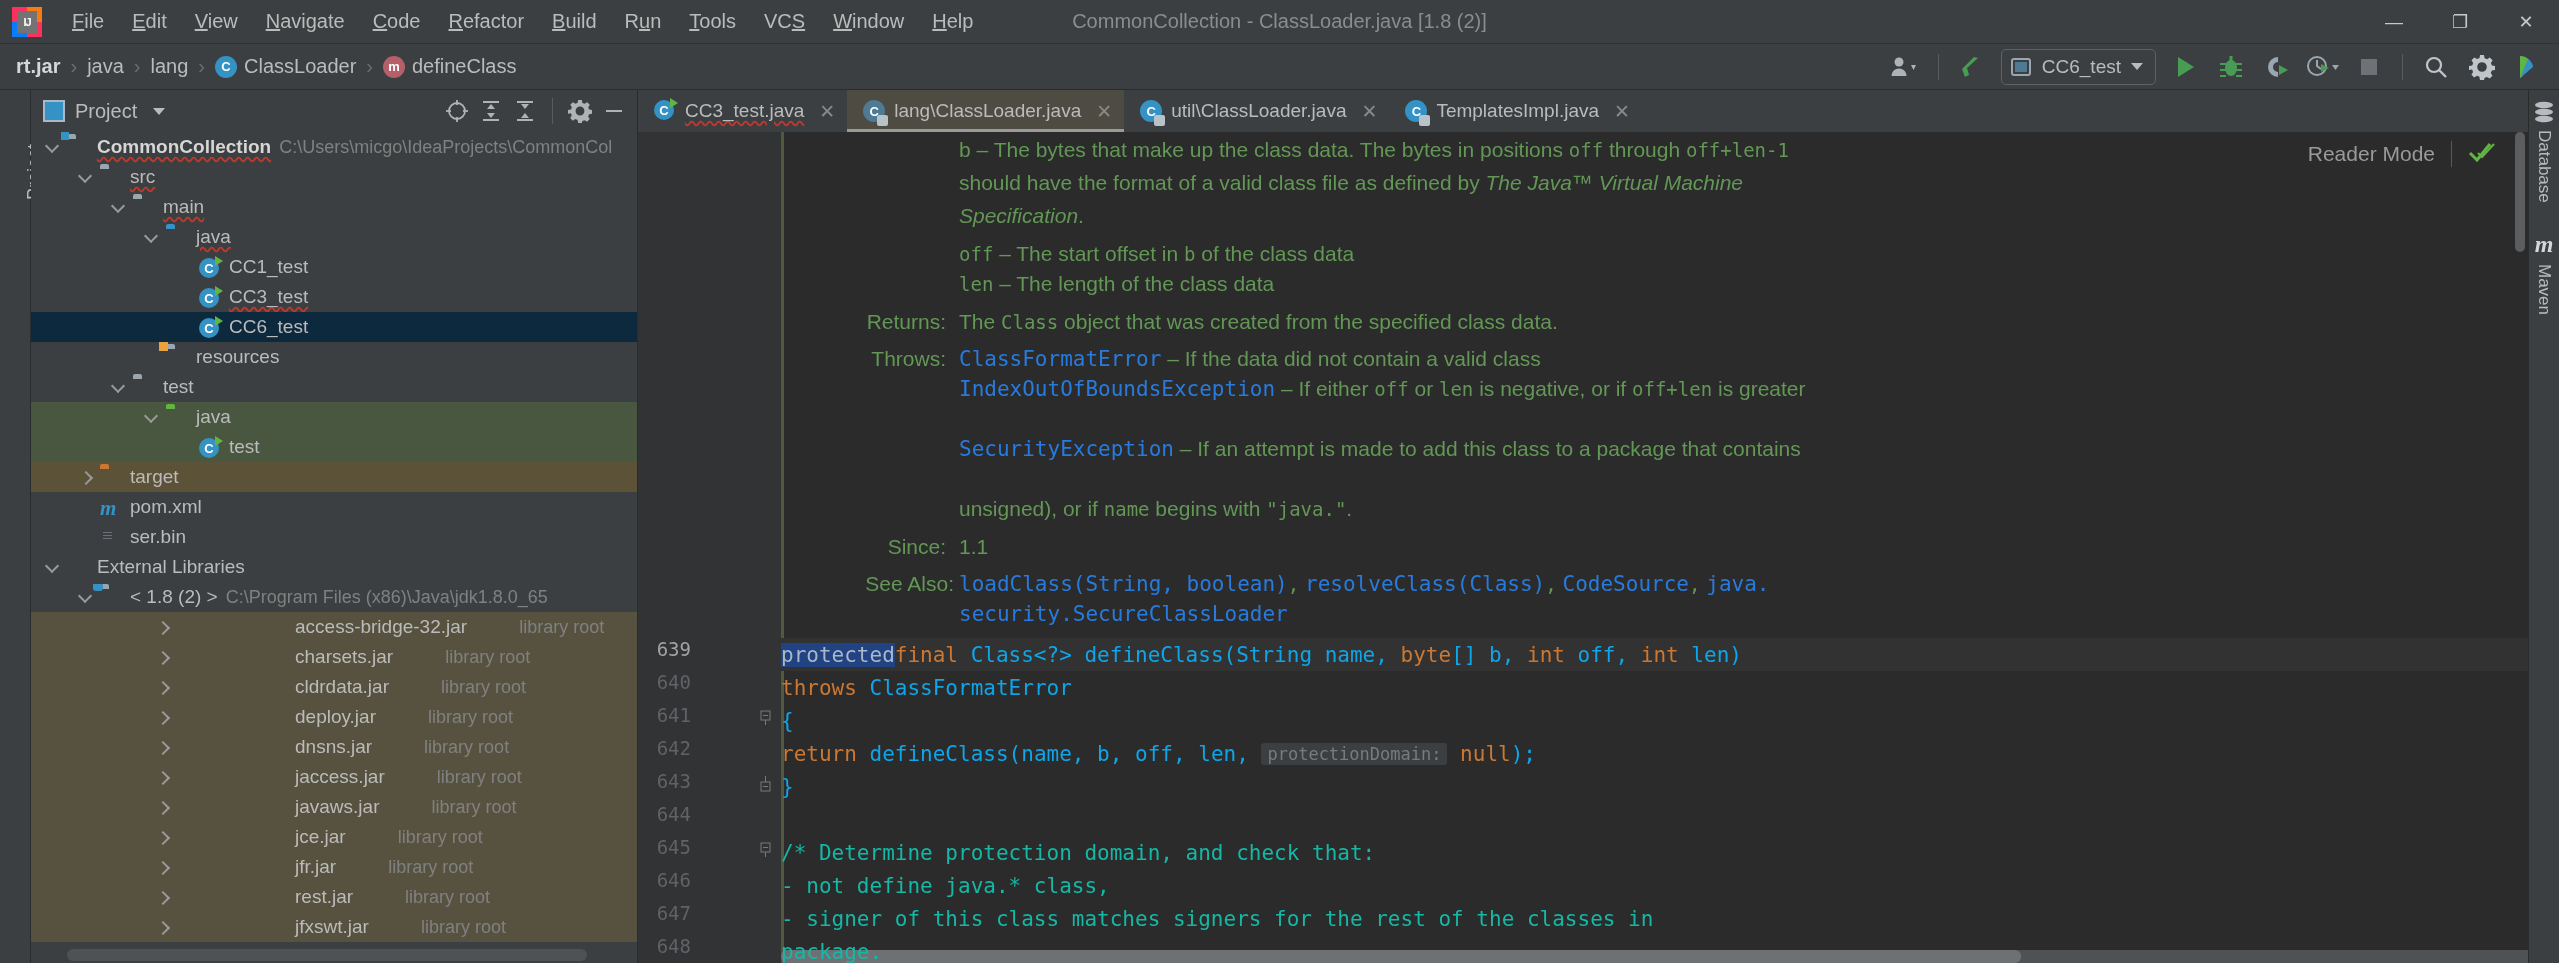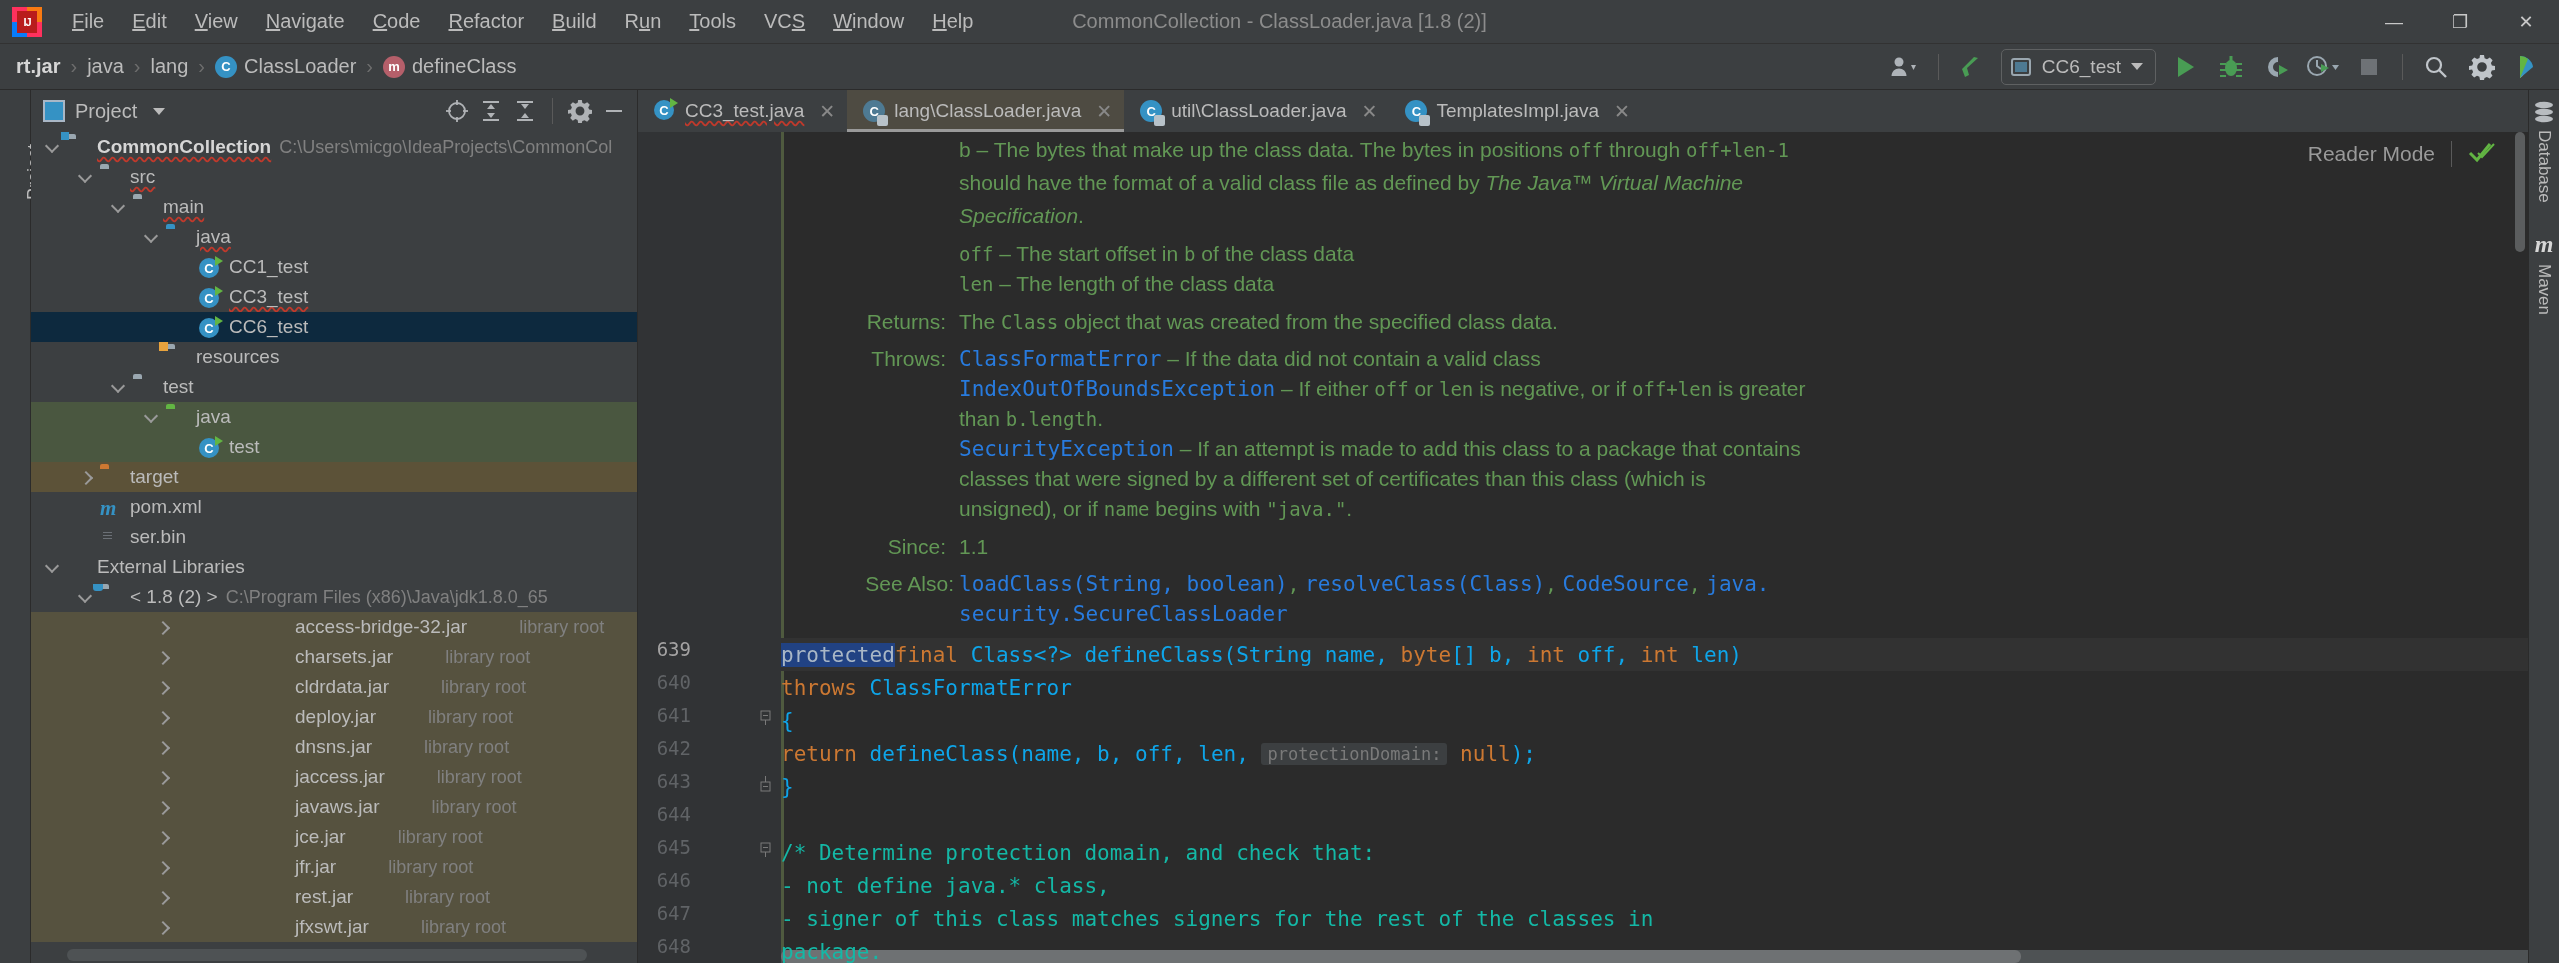--- a/index.html
+++ b/index.html
@@ -19,21 +19,21 @@
     display: flex; align-items: center;
     position: relative;
     border-bottom: 1px solid #323232;
   }
   .ij-logo { width: 30px; height: 30px; margin-left: 12px; margin-right: 16px; position: relative; flex: 0 0 30px; }
   .ij-logo .q { position: absolute; width: 15px; height: 15px; }
   .ij-logo .q1 { left: 0; top: 0; background: #fe315d; }
   .ij-logo .q2 { left: 15px; top: 0; background: #f97a12; }
   .ij-logo .q3 { left: 0; top: 15px; background: #087cfa; }
   .ij-logo .q4 { left: 15px; top: 15px; background: #fe315d; }
-  .ij-logo .inner { position: absolute; left: 5px; top: 4px; width: 20px; height: 22px; background: #b91c1c;
+  .ij-logo .inner { position: absolute; left: 5px; top: 4px; width: 20px; height: 22px; background: #737373;
                     color: #fff; font-size: 11px; font-weight: bold; text-align: center; line-height: 22px; letter-spacing: -1px;}
   .menu-items { display: flex; align-items: center; }
   .menu-item {
     color: #bbbbbb; font-size: 20px; padding: 4px 14px; cursor: default; white-space: nowrap;
   }
   .menu-item .mn { text-decoration: underline; }
   .win-title {
     position: absolute; left: 50%; transform: translateX(-50%);
     color: #8c8c8c; font-size: 20px; white-space: nowrap;
   }
@@ -647,23 +647,21 @@
         <div class="jd" style="top: 6px; left: 178px; right: 20px;">b – The bytes that make up the class data. The bytes in positions <span class="mono">off</span> through <span class="mono">off+len-1</span></div>
             <div class="jd" style="top: 39px; left: 178px; right: 20px;">should have the format of a valid class file as defined by <span class="it">The Java™ Virtual Machine</span></div>
             <div class="jd" style="top: 72px; left: 178px; right: 20px;"><span class="it">Specification</span>.</div>
             <div class="jd" style="top: 110px; left: 178px; right: 20px;"><span class="mono">off</span> – The start offset in <span class="mono">b</span> of the class data</div>
             <div class="jd" style="top: 140px; left: 178px; right: 20px;"><span class="mono">len</span> – The length of the class data</div>
             <div class="jd-label" style="top: 178px; left: 0px; width: 165px;">Returns:</div>
             <div class="jd" style="top: 178px; left: 178px; right: 20px;">The <span class="mono">Class</span> object that was created from the specified class data.</div>
             <div class="jd-label" style="top: 215px; left: 0px; width: 165px;">Throws:</div>
             <div class="jd" style="top: 245px; left: 178px; right: 20px;"><span class="lnk">IndexOutOfBoundsException</span> – If either <span class="mono">off</span> or <span class="mono">len</span> is negative, or if <span class="mono">off+len</span> is greater</div>
             <div class="jd" style="top: 215px; left: 178px; right: 20px;"><span class="lnk">ClassFormatError</span> – If the data did not contain a valid class</div>
-            <div class="jd" style="top: 275px; left: 178px; right: 20px;">than <span class="mono">b.length</span>.</div>
             <div class="jd" style="top: 305px; left: 178px; right: 20px;"><span class="lnk">SecurityException</span> – If an attempt is made to add this class to a package that contains</div>
-            <div class="jd" style="top: 335px; left: 178px; right: 20px;">classes that were signed by a different set of certificates than this class (which is</div>
             <div class="jd" style="top: 365px; left: 178px; right: 20px;">unsigned), or if <span class="mono">name</span> begins with <span class="mono">"java."</span>.</div>
             <div class="jd-label" style="top: 403px; left: 0px; width: 165px;">Since:</div>
             <div class="jd" style="top: 403px; left: 178px; right: 20px;">1.1</div>
             <div class="jd-label" style="top: 440px; left: 8px; width: 165px;">See Also:</div>
             <div class="jd" style="top: 440px; left: 178px; right: 20px;"><span class="lnk">loadClass(String, boolean)</span><span class="mono">,</span> <span class="lnk">resolveClass(Class)</span><span class="mono">,</span> <span class="lnk">CodeSource</span><span class="mono">,</span> <span class="lnk">java.</span></div>
             <div class="jd" style="top: 470px; left: 178px; right: 20px;"><span class="lnk">security.SecureClassLoader</span></div>
             <div class="cl hl" style="top: 506px;">    <span class="sel">protected</span> <span class="k">final </span><span class="t">Class&lt;?&gt; </span><span class="t">defineClass</span><span class="t">(String name, </span><span class="k">byte</span><span class="t">[] b, </span><span class="k">int </span><span class="t">off, </span><span class="k">int </span><span class="t">len)</span></div>
             <div class="cl" style="top: 539px;">        <span class="k">throws </span><span class="t">ClassFormatError</span></div>
             <div class="cl" style="top: 572px;">    <span class="t">{</span></div>
             <div class="cl" style="top: 605px;">        <span class="k">return </span><span class="t">defineClass(name, b, off, len, </span><span class="hint">protectionDomain:</span><span class="t"> </span><span class="k">null</span><span class="t">);</span></div>

